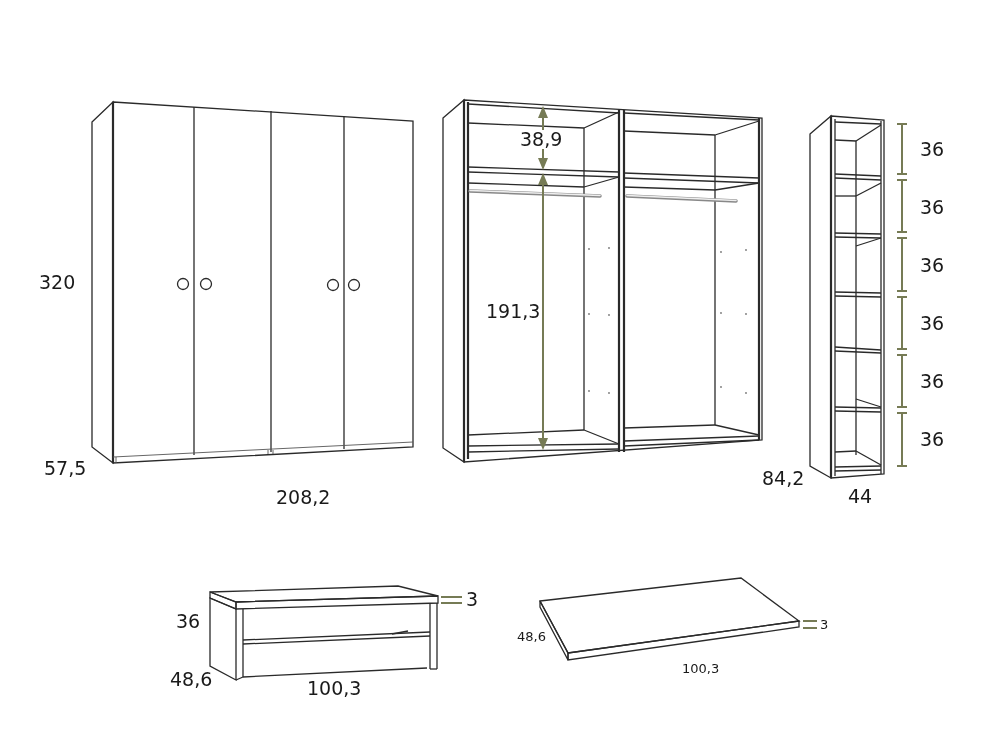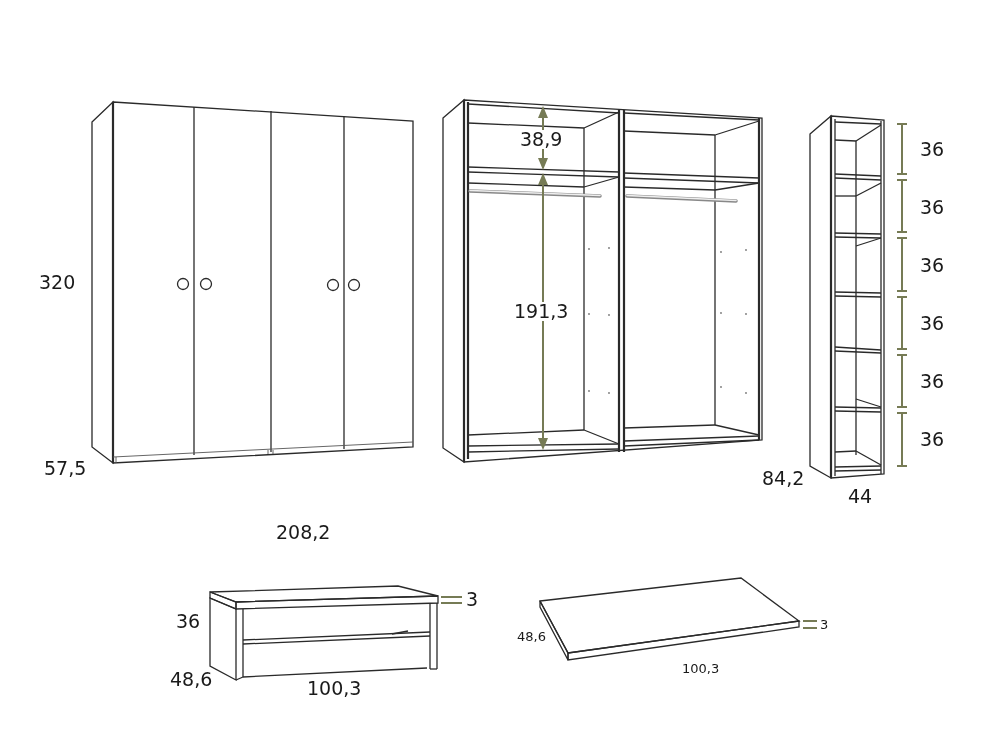--- a/index.html
+++ b/index.html
@@ -193,24 +193,24 @@
     <polygon class="ln" points="540,601 741,578 799,621 568,653" fill="#fff"></polygon>
     <polygon class="ln" points="540,601 568,653 568,660 540,607" fill="#fff"></polygon>
     <polygon class="ln" points="568,653 799,621 799,627 568,660" fill="#fff"></polygon>
     <line class="dim" x1="803" y1="621" x2="817" y2="621" stroke-width="1.4"></line>
     <line class="dim" x1="803" y1="628" x2="817" y2="628" stroke-width="1.4"></line>
   </g>
 </svg>
 
 <div class="lbl big" style="left:39px;top:273px;">320</div>
 <div class="lbl big" style="left:44px;top:459px;">57,5</div>
-<div class="lbl big" style="left:276px;top:488px;margin-top:35px;">208,2</div>
+<div class="lbl big" style="left:276px;top:488px;">208,2</div>
 
 <div class="lbl big" style="left:520px;top:130px;background:#fff;">38,9</div>
-<div class="lbl big" style="left:514px;top:302px;background:#fff;text-align:right;">191,3</div>
+<div class="lbl big" style="left:486px;top:302px;background:#fff;text-align:right;">191,3</div>
 
 <div class="lbl big" style="left:920px;top:140px;">36</div>
 <div class="lbl big" style="left:920px;top:198px;">36</div>
 <div class="lbl big" style="left:920px;top:256px;">36</div>
 <div class="lbl big" style="left:920px;top:314px;">36</div>
 <div class="lbl big" style="left:920px;top:372px;">36</div>
 <div class="lbl big" style="left:920px;top:430px;">36</div>
 <div class="lbl big" style="left:762px;top:469px;">84,2</div>
 <div class="lbl big" style="left:848px;top:487px;">44</div>
 

